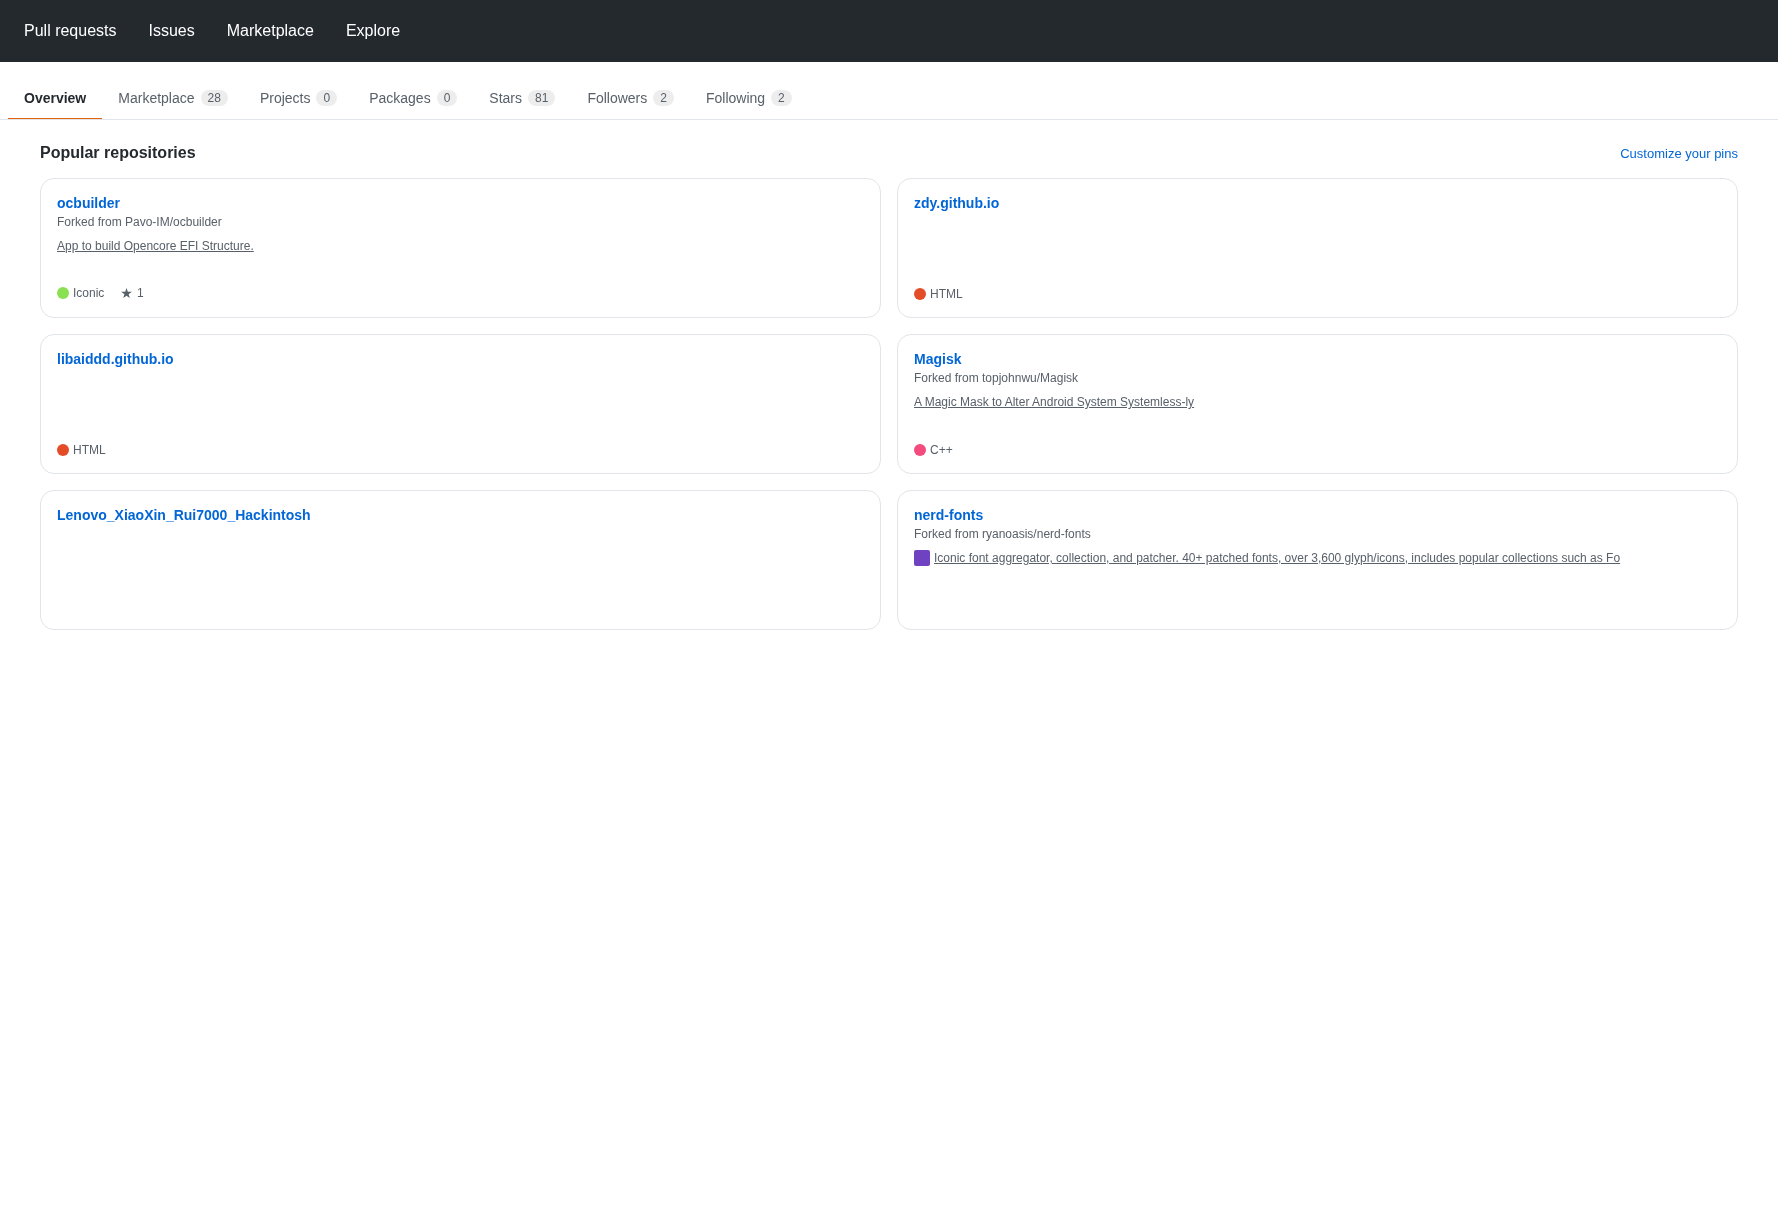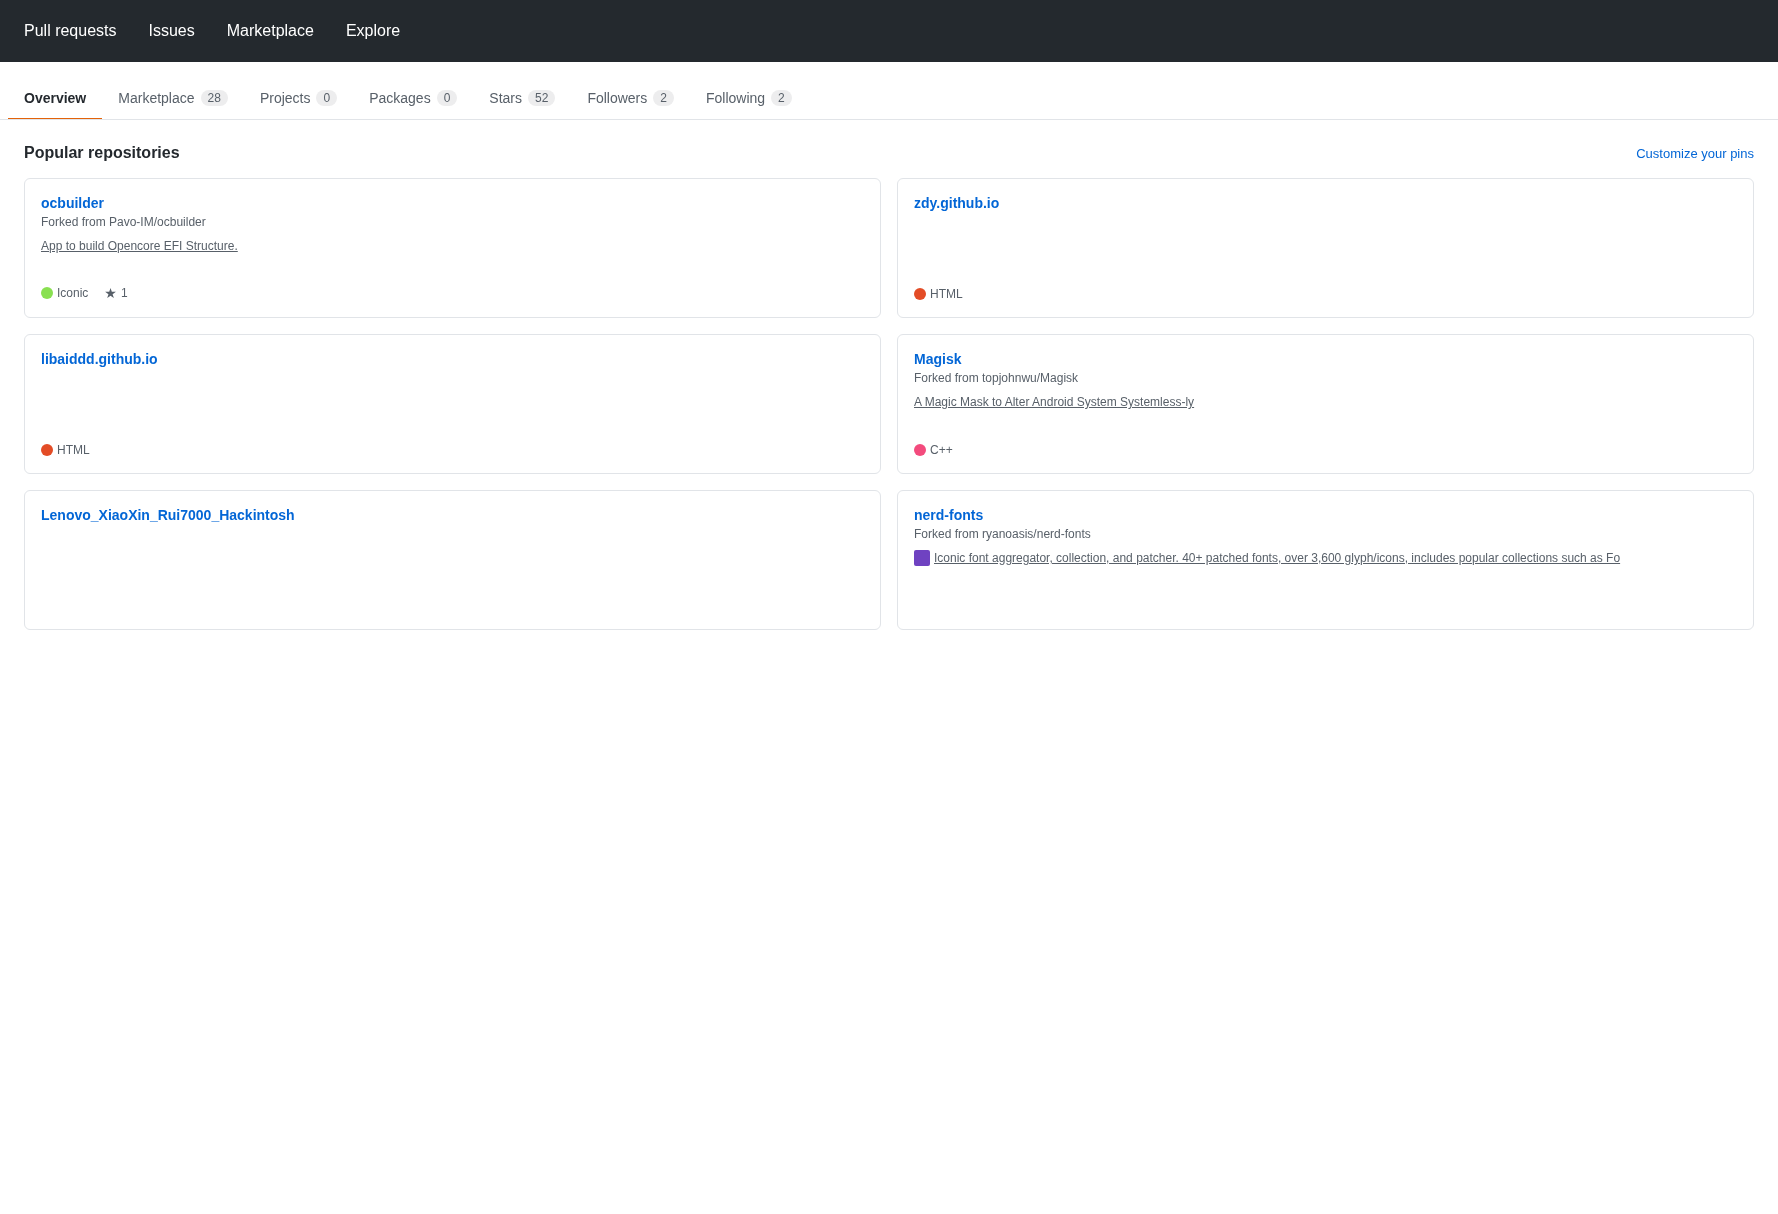--- a/index.html
+++ b/index.html
@@ -59,21 +59,21 @@
       background: rgba(27,31,35,0.08);
       color: #586069;
       border-radius: 20px;
       padding: 1px 7px;
       font-size: 12px;
       font-weight: 500;
     }
 
     
     .main-content {
-      padding: 24px 24px;
+      padding: 24px 40px;
     }
 
     
     .section-header {
       display: flex;
       justify-content: space-between;
       align-items: center;
       margin-bottom: 16px;
     }
     .section-title {
@@ -90,21 +90,21 @@
 
     
     .repo-grid {
       display: grid;
       grid-template-columns: 1fr 1fr;
       gap: 16px;
     }
 
     .repo-card {
       border: 1px solid #e1e4e8;
-      border-radius: 6px;
+      border-radius: 14px;
       padding: 16px;
       min-height: 140px;
       display: flex;
       flex-direction: column;
       justify-content: space-between;
     }
 
     .repo-card-top { flex: 1; }
 
     .repo-name {
@@ -189,21 +189,21 @@
   <a class="tab">
     <span>Projects</span>
     <span class="badge">0</span>
   </a>
   <a class="tab">
     <span>Packages</span>
     <span class="badge">0</span>
   </a>
   <a class="tab">
     <span>Stars</span>
-    <span class="badge">52</span>
+    <span class="badge">81</span>
   </a>
   <a class="tab">
     <span>Followers</span>
     <span class="badge">2</span>
   </a>
   <a class="tab">
     <span>Following</span>
     <span class="badge">2</span>
   </a>
 </div>

